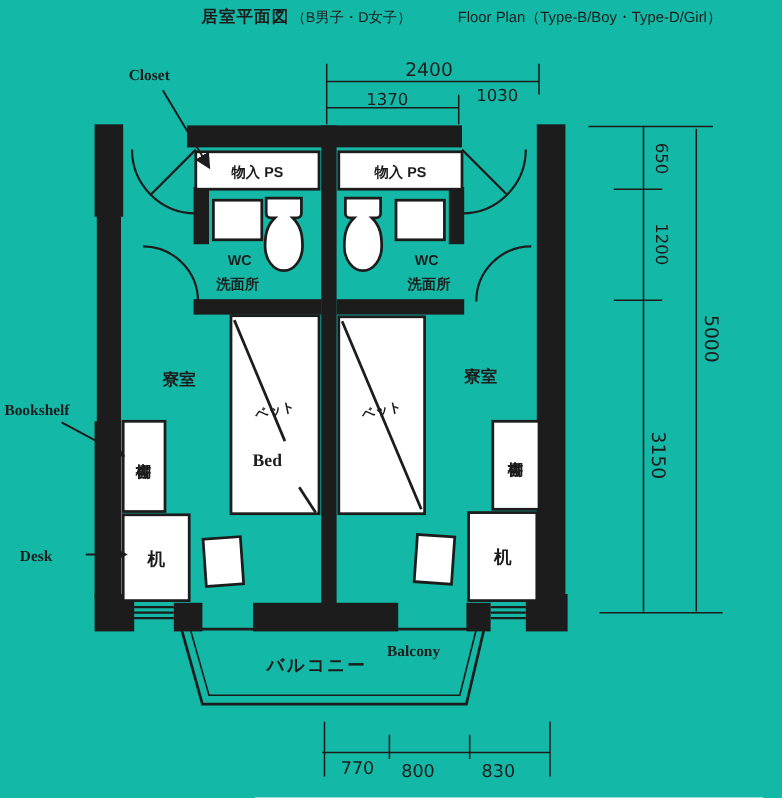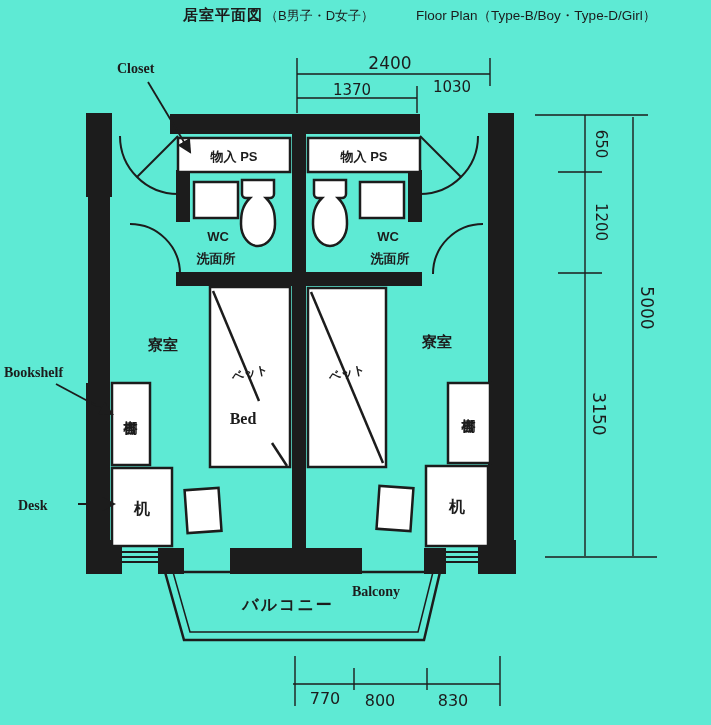--- a/index.html
+++ b/index.html
@@ -1,17 +1,17 @@
 <!DOCTYPE html>
 <html><head>
 <meta charset="utf-8">
 <style>
   html,body{margin:0;padding:0;background:#ffffff;}
   body{width:711px;height:725px;position:relative;font-family:"Liberation Sans",sans-serif;}
-  .page{position:absolute;inset:0;background:#5eead4;}
+  .page{position:absolute;inset:0;background:#14b8a6;}
   .titlebar{position:absolute;left:183px;top:6px;white-space:nowrap;color:#1c1c1c;}
   .t-jp{font-weight:bold;font-size:15px;letter-spacing:1px;}
   .t-sub{font-size:13px;margin-left:2px;}
   .t-en{font-size:13.5px;margin-left:42px;}
   svg text{fill:#1c1c1c;}
   .jp{font-family:"Liberation Sans",sans-serif;font-weight:bold;}
   .serif{font-family:"Liberation Serif",serif;font-weight:bold;}
   .dim{font-family:"DejaVu Sans",sans-serif;font-weight:normal;}
   .vtext{writing-mode:vertical-rl;text-orientation:upright;}
 </style>

